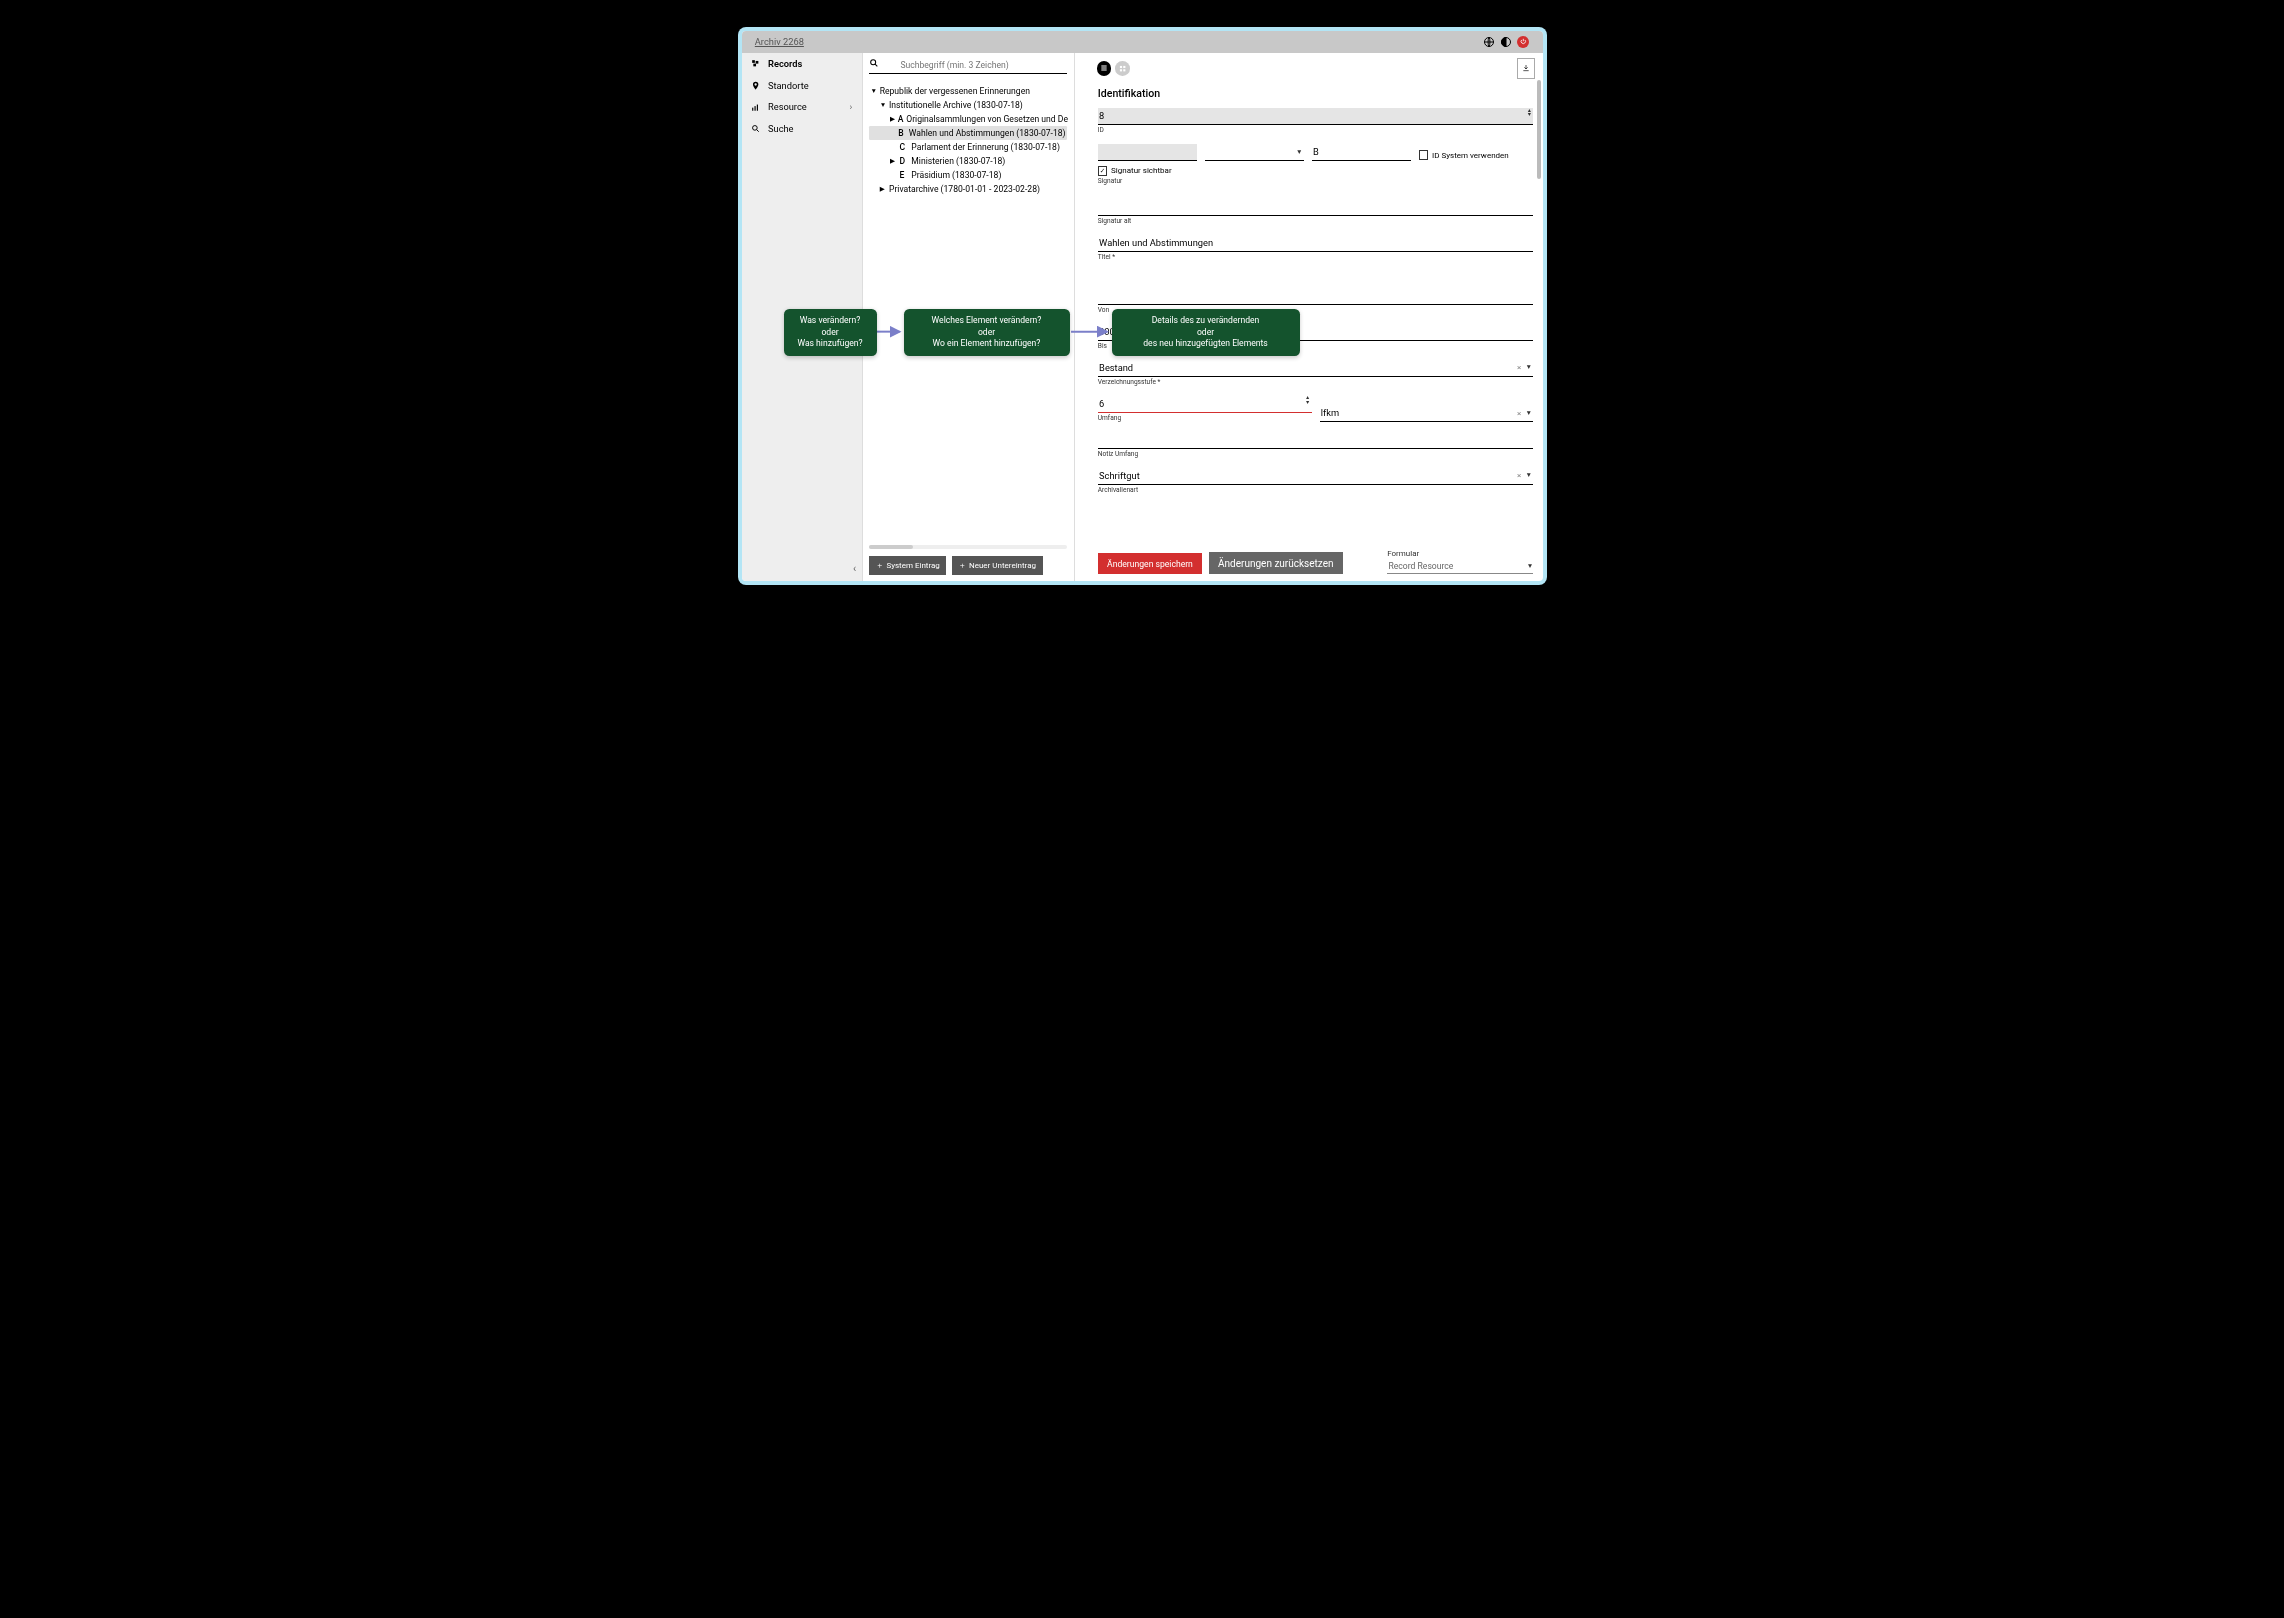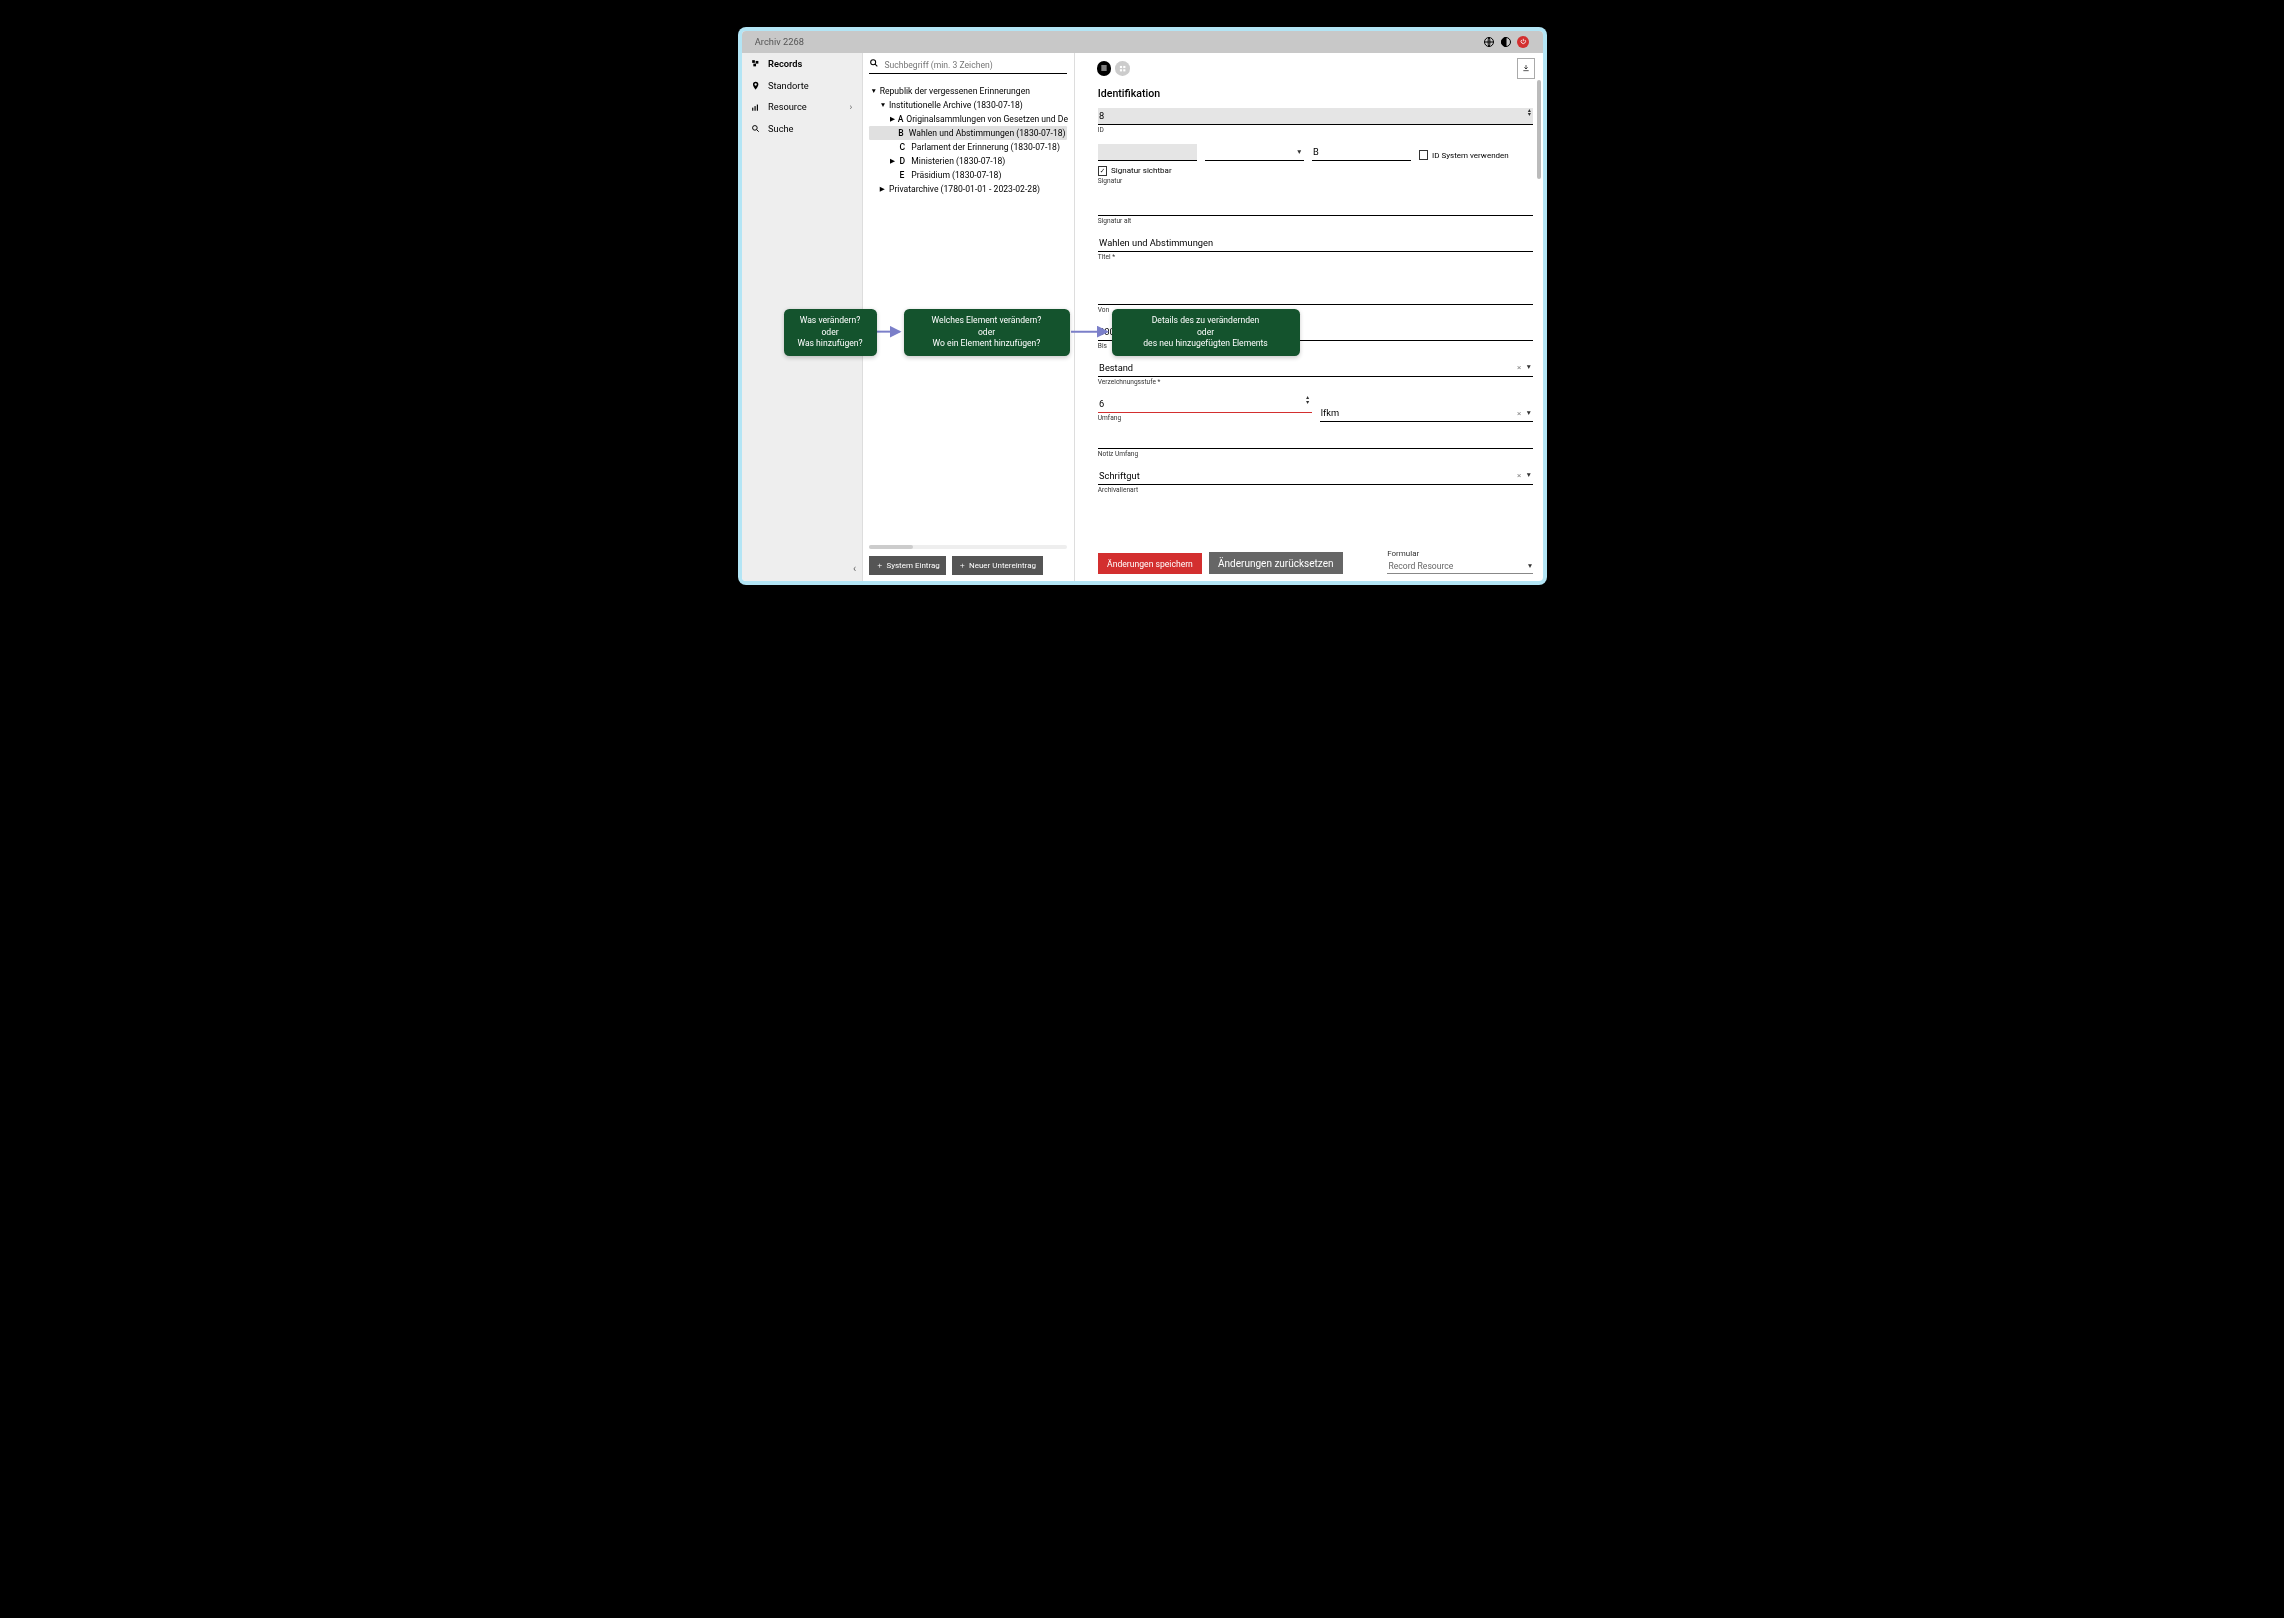--- a/index.html
+++ b/index.html
@@ -1,35 +1,35 @@
 <!DOCTYPE html>
 <html style="font-size:10.6px"><head>
 <meta charset="utf-8">
 <style>
   * { box-sizing: border-box; margin: 0; padding: 0; font-family: -apple-system, BlinkMacSystemFont, "Segoe UI", Roboto, Helvetica, Arial, sans-serif; }
   body { background: #000; padding: 26.5px; }
   .window { background: #b3e5f5; border-radius: 8px; padding: 4px; width: 809px; margin: 0 auto; position: relative; }
   .app { background: #fff; border-radius: 4px; overflow: hidden; height: 550px; display: flex; flex-direction: column; }
   .titlebar { background: #c8c8c8; height: 22.5px; display: flex; align-items: center; padding: 0 13.3px; justify-content: space-between; }
-  .titlebar-left { color: #555; font-size: 9.3px; }
+  .titlebar-left { color: #555; font-size: 9.3px; text-decoration: underline; }
   .titlebar-right { display: flex; gap: 5.3px; align-items: center; }
   .tb-icon { width: 12px; height: 12px; display:flex; align-items:center; justify-content:center; color:#000; }
   .tb-power { width:12px;height:12px;border-radius:50%;background:#d32f2f;display:flex;align-items:center;justify-content:center;color:#fff;font-size:6.6px;font-weight:bold; }
   .body { flex:1; display:flex; overflow:hidden; }
 
   .sidebar { width: 121px; background:#eee; border-right:0.7px solid #ddd; position:relative; }
   .nav-item { display:flex; align-items:flex-end; gap:6.6px; padding:5.3px 9.3px; font-size:9.3px; cursor:pointer; }
   .nav-item.active { font-weight:600; }
   .nav-icon { width:10.6px; height:10.6px; display:flex; align-items:center; justify-content:center; }
   .nav-chev { margin-left:auto; color:#666; }
   .collapse-btn { position:absolute; bottom:5.3px; right:5.3px; color:#666; cursor:pointer; }
 
   .tree-panel { width: 212px; border-right:0.7px solid #ddd; display:flex; flex-direction:column; position:relative; }
   .search-wrap { padding:5.3px 6.6px; }
-  .search-row { display:flex; align-items:center; gap:4px; border-bottom:0.7px solid #000; padding-bottom:1.3px; }
+  .search-row { display:flex; align-items:center; gap:20px; border-bottom:0.7px solid #000; padding-bottom:1.3px; }
   .search-row input { border:none; outline:none; flex:1; font-size:8.6px; padding:1.3px; }
   .tree { padding: 5.3px 6.6px; font-size:8.6px; flex:1; overflow:hidden; }
   .tn { display:flex; align-items:center; gap:2.7px; padding:2px 1.3px; white-space:nowrap; cursor:pointer; }
   .tn .caret { width:6.6px; display:inline-block; color:#000; font-size:6.6px; }
   .tn .prefix { font-weight:500; width:9.3px; }
   .tn.selected { background:#e0e0e0; border-radius:1.3px; }
   .indent-1 { padding-left: 10.6px; }
   .indent-2 { padding-left: 21px; }
   .tree-footer { padding:5.3px 6.6px; display:flex; gap:5.3px; border-top:0.7px solid #fff; }
   .btn-dark { background:#555; color:#fff; border:none; padding:4px 6.6px; font-size:8px; display:flex; align-items:center; gap:2.7px; cursor:pointer; }

